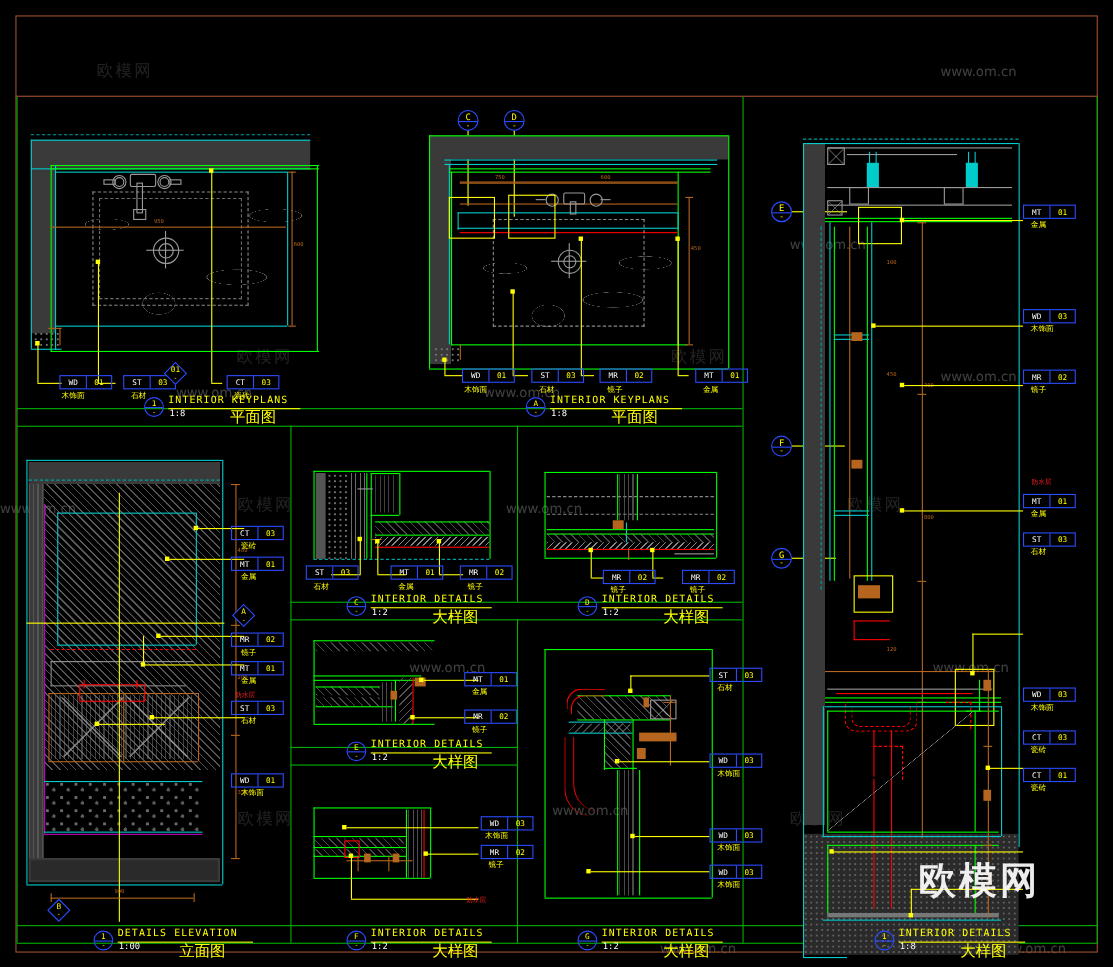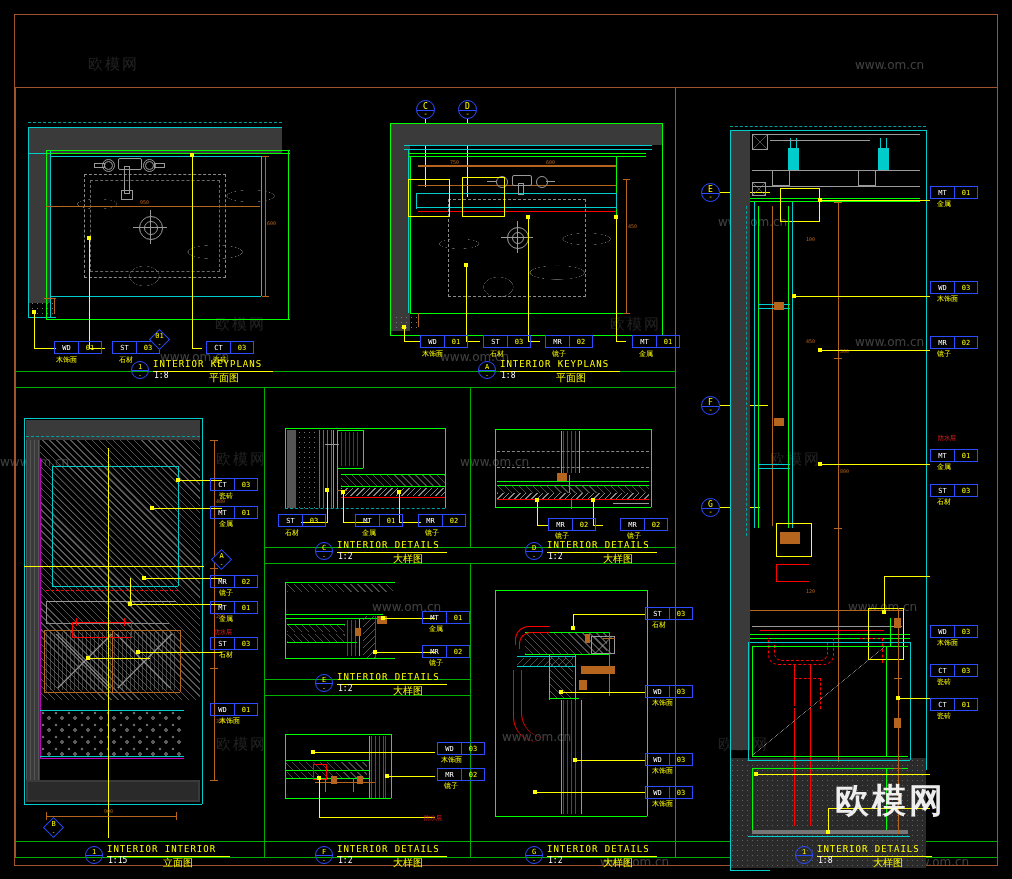--- a/index.html
+++ b/index.html
@@ -67,21 +67,21 @@
   
   .vtitle{position:absolute;height:22px;}
   .vtitle .vt-bub{position:absolute;left:0;top:1px;width:18px;height:18px;border:1.3px solid #2b4cff;border-radius:50%;box-sizing:border-box;}
   .vtitle .vt-bub i{position:absolute;left:0;top:50%;width:100%;height:1px;background:#2b4cff;font-style:normal;}
   .vtitle .vt-bub .bu{position:absolute;left:0;top:0px;width:100%;height:9px;display:flex;align-items:center;justify-content:center;color:#ffff00;font-size:7px;}
   .vtitle .vt-bub .bd{position:absolute;left:0;bottom:0;width:100%;height:8px;display:flex;align-items:center;justify-content:center;color:#ffff00;font-size:6px;}
   .vtitle .vt-name{position:absolute;left:22px;top:-1px;color:#ffff00;font-size:9px;letter-spacing:1px;
        font-family:"DejaVu Sans Mono",monospace;white-space:nowrap;}
   .vtitle .vt-rule{position:absolute;left:22px;top:11px;height:1px;background:#ffff00;}
   .vtitle .vt-scale{position:absolute;left:23px;top:11px;color:#ffffff;font-size:8px;}
-  .vtitle .vt-cn{position:absolute;left:78px;top:11px;color:#ffff00;font-size:10px;font-family:"DejaVu Sans",sans-serif;}
+  .vtitle .vt-cn{position:absolute;left:78px;top:11px;color:#ffff00;font-size:14px;font-family:"DejaVu Sans",sans-serif;}
 
   
   .wm{position:absolute;color:rgba(255,255,255,.13);font-family:"DejaVu Sans",sans-serif;
       font-size:15px;letter-spacing:2px;pointer-events:none;white-space:nowrap;}
   .wm-url{position:absolute;color:rgba(255,255,255,.25);font-family:"DejaVu Sans",sans-serif;font-size:12px;white-space:nowrap;}
   .wm-big{position:absolute;color:rgba(255,255,255,.92);font-family:"DejaVu Sans",sans-serif;
       font-size:34px;font-weight:bold;letter-spacing:3px;white-space:nowrap;}
 
   
   .hatch45{background-image:repeating-linear-gradient(45deg,#7a7a7a 0 1px,transparent 1px 5px);}
@@ -500,23 +500,23 @@
     <div class="d-tx">B</div>
     <div class="d-dn">-</div>
   </div>
 
   <div class="vtitle" style="left:85px;top:845px;width:170px;">
     <div class="vt-bub">
         <i></i>
       <div class="bu">1</div>
       <div class="bd">-</div>
     </div>
-    <div class="vt-name">INTERIOR  INTERIOR</div>
+    <div class="vt-name">DETAILS  ELEVATION</div>
     <div class="vt-rule" style="width:123px;"></div>
-    <div class="vt-scale">1:15</div>
+    <div class="vt-scale">1:00</div>
     <div class="vt-cn">立面图</div>
   </div>
 
   <div class="abs" style="left:285px;top:422px;width:180px;height:110px;">
     <div class="gr hz" style="left:0px;top:6px;width:160px;"></div>
     <div class="gr vt" style="left:0px;top:6px;height:80px;"></div>
     <div class="abs dash-cy" style="left:0px;top:86px;width:160px;"></div>
     <div class="abs speck" style="left:2px;top:8px;width:30px;height:78px;"></div>
     <div class="gy" style="left:2px;top:8px;width:9px;height:78px;"></div>
     <div class="abs hatchv" style="left:34px;top:8px;width:14px;height:78px;"></div>

